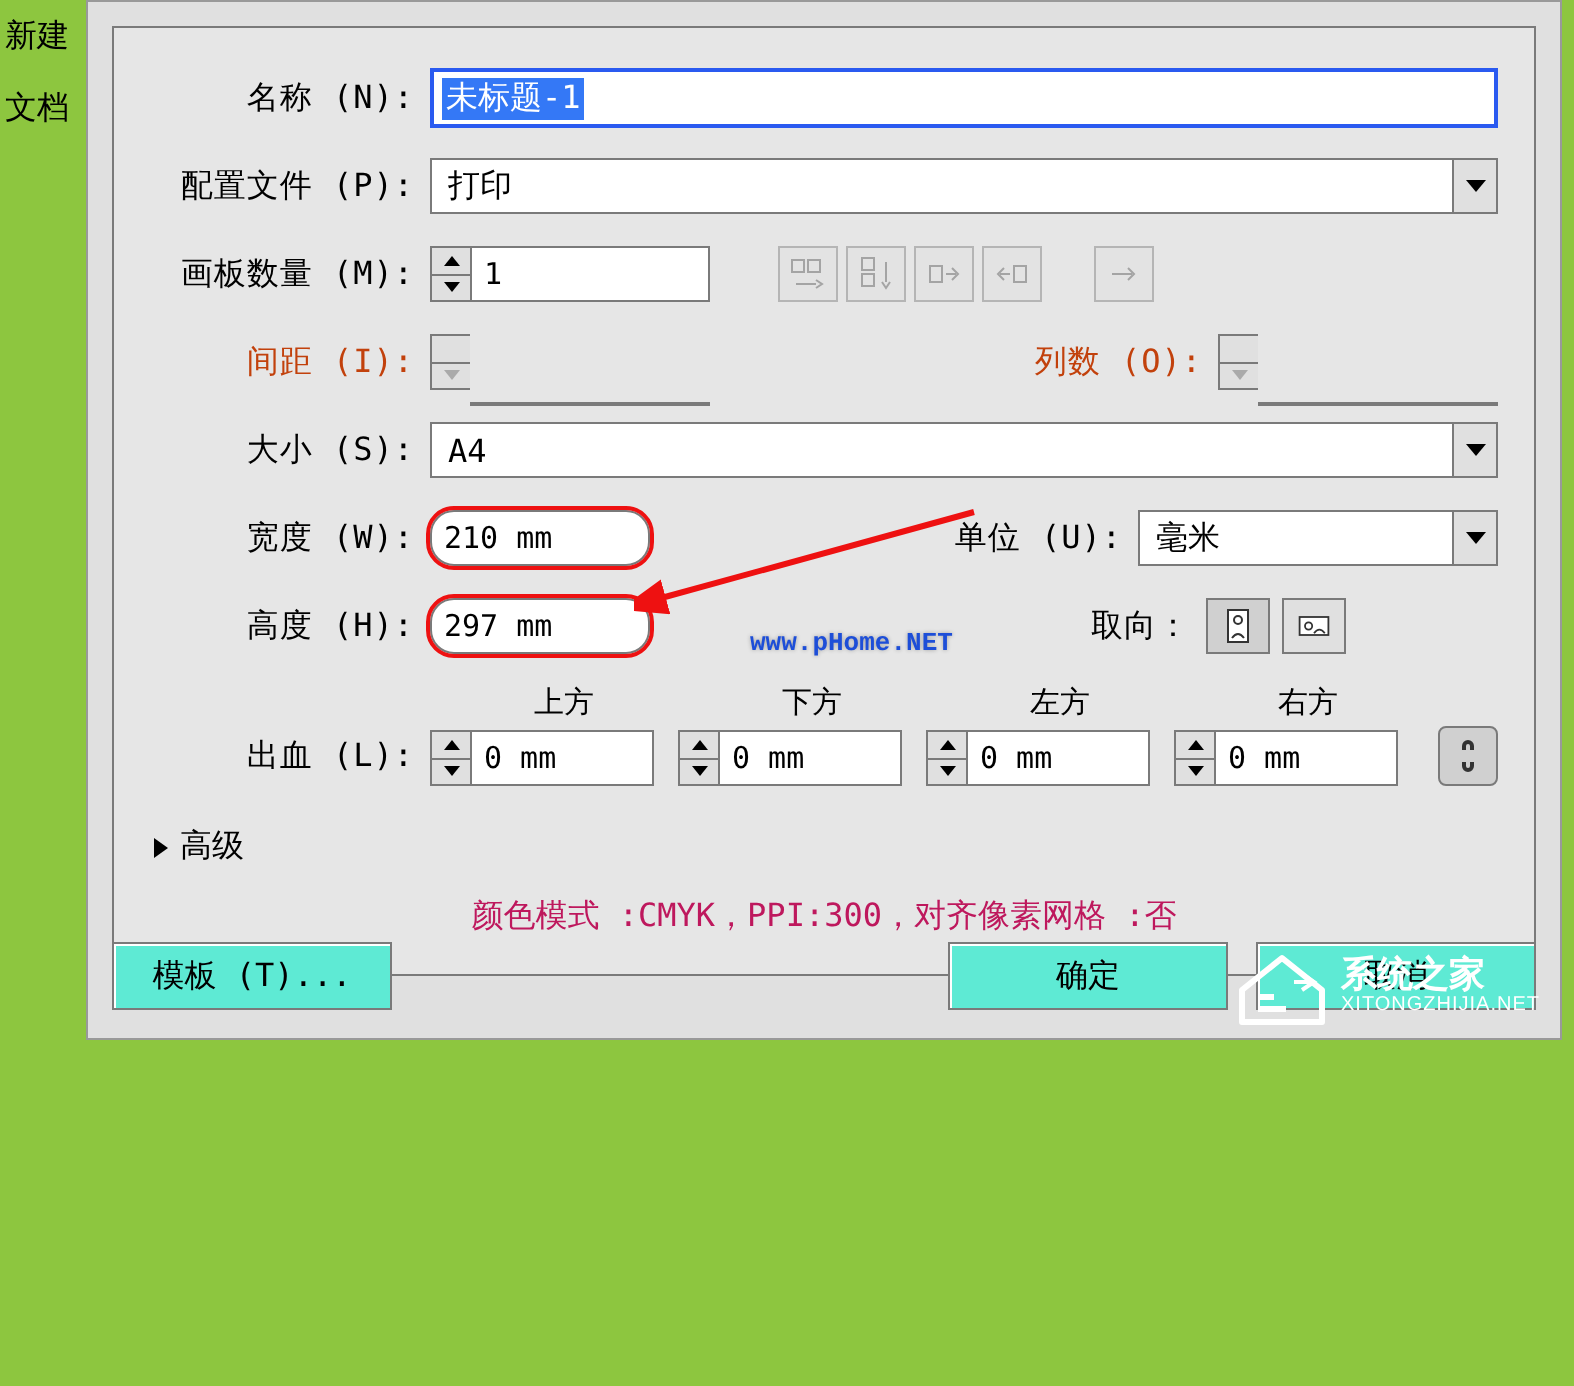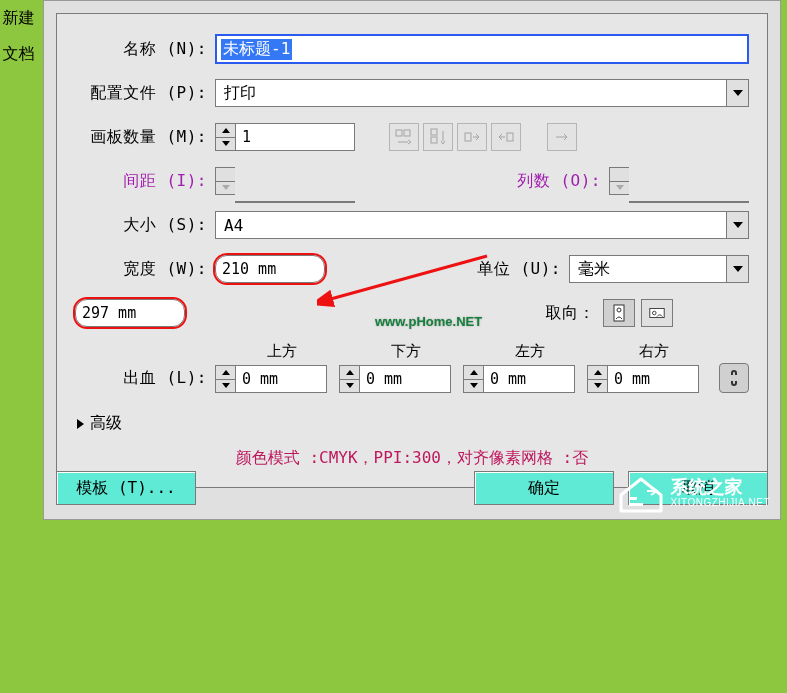--- a/index.html
+++ b/index.html
@@ -49,21 +49,21 @@
     margin-bottom: 14px;
     min-height: 30px;
   }
   .lbl {
     width: 140px;
     text-align: right;
     padding-right: 8px;
     font-family: "SimSun", monospace;
     letter-spacing: 0.5px;
   }
-  .lbl.disabled { color: #a21caf; }
+  .lbl.disabled { color: #c2410c; }
   .input-text {
     height: 28px;
     border: 1px solid #7a7a7a;
     background: #fff;
     padding: 0 6px;
     font-family: inherit;
     font-size: 15px;
     outline: none;
   }
   .sel-highlight {
@@ -217,22 +217,22 @@
     width:32px;height:28px;border:1px solid #7a7a7a;background:#e0e0e0;
     display:flex;align-items:center;justify-content:center;margin-right:6px;
   }
   .orient-btn svg{width:18px;height:20px;}
   .arrow-annot {
     position:absolute;
     pointer-events:none;
   }
   .watermark1 {
     position:absolute;
-    color:#15803d;
-    font-family: Liberation Sans, sans-serif;
+    color:#1d4ed8;
+    font-family: Liberation Mono, monospace;
     font-size:13px;
     font-weight:bold;
     text-shadow:0 0 2px rgba(0,0,0,.3);
     pointer-events:none;
     text-align:right;
   }
   .watermark2 {
     position:absolute;
     right:10px; bottom:6px;
     display:flex; align-items:center;
@@ -354,20 +354,21 @@
         <input class="input-text hl-red" style="width: 110px;" value="210 mm">
         <div style="flex:1"></div>
         <div class="lbl" style="width:110px">单位 (U):</div>
         <div class="dropdown" style="flex:0 0 180px">
           <div class="dd-text">毫米</div>
           <div class="dd-arrow"></div>
         </div>
       </div>
 
       <div class="row">
+        <div class="lbl">高度 (H):</div>
         <input class="input-text hl-red" style="width: 110px;" value="297 mm">
         <div style="flex:1"></div>
         <div class="lbl" style="width:80px;text-align:right">取向：</div>
         <div class="orient-btn" style="background:#d0d0d0">
           <svg viewBox="0 0 18 20">
               <rect x="4" y="2" width="10" height="16" fill="#fff" stroke="#333"></rect>
               <circle cx="9" cy="7" r="2" fill="none" stroke="#333"></circle>
               <path d="M6 16 q3 -4 6 0" fill="none" stroke="#333"></path>
             </svg>
         </div>

